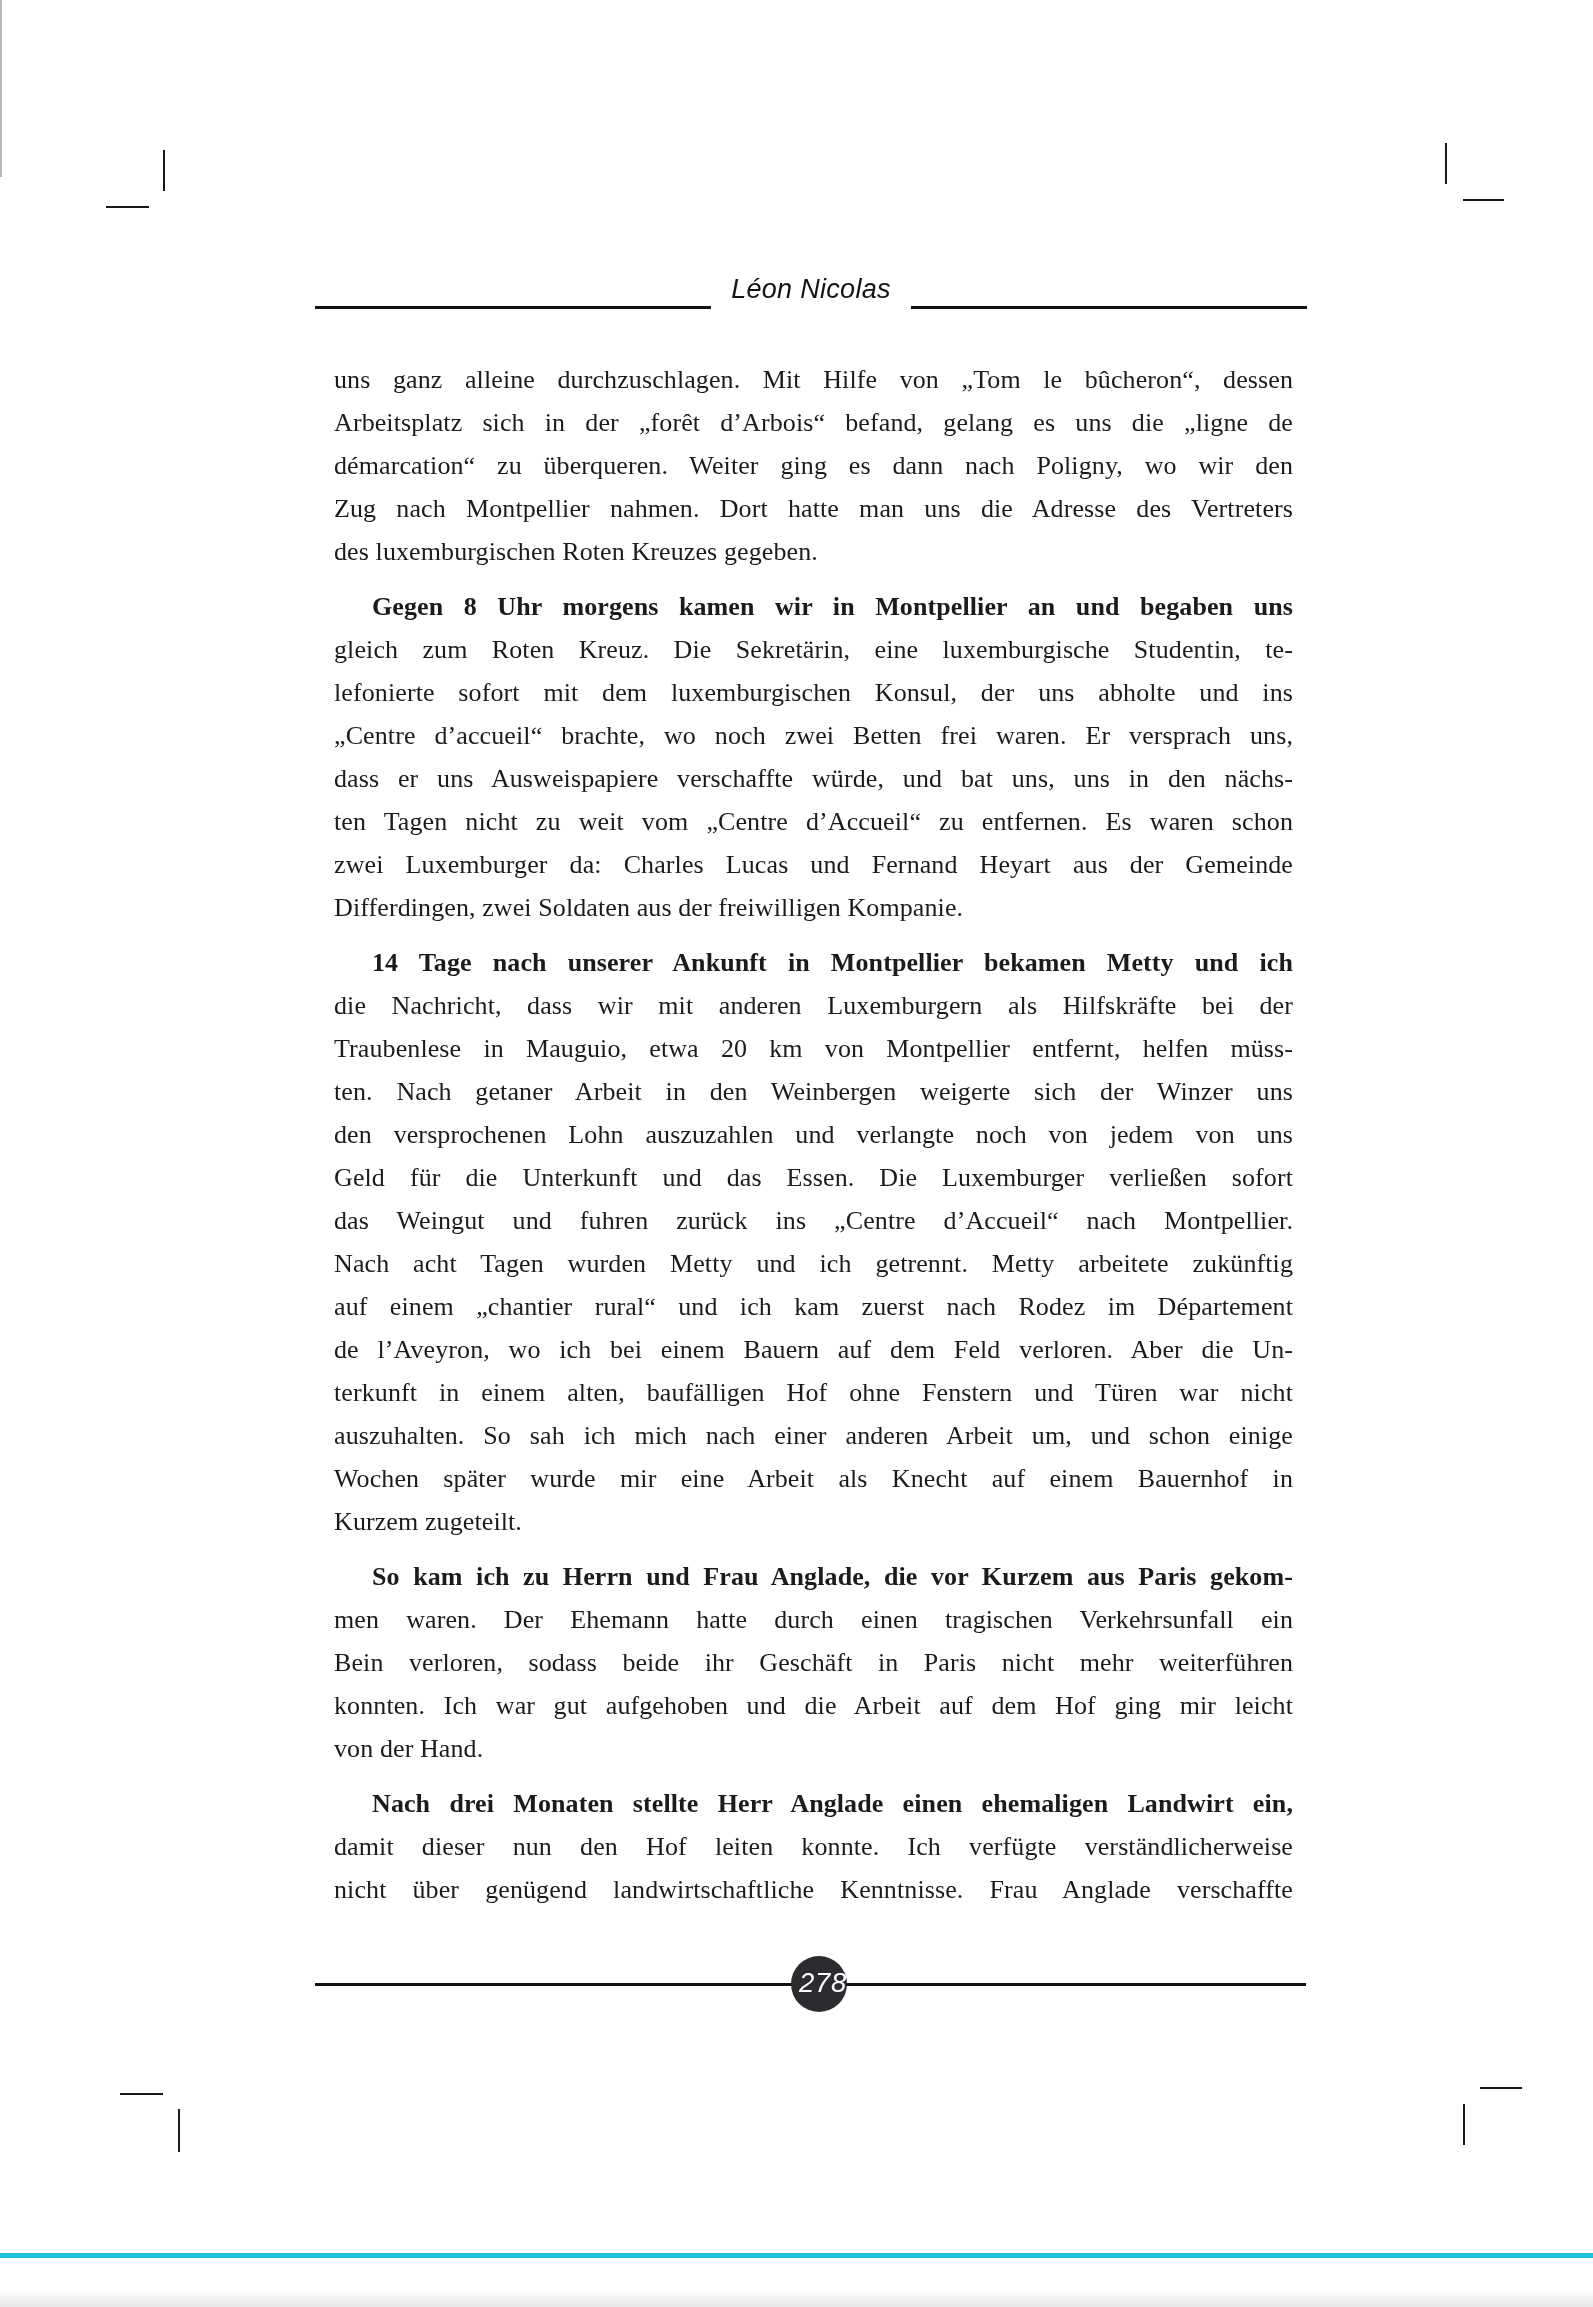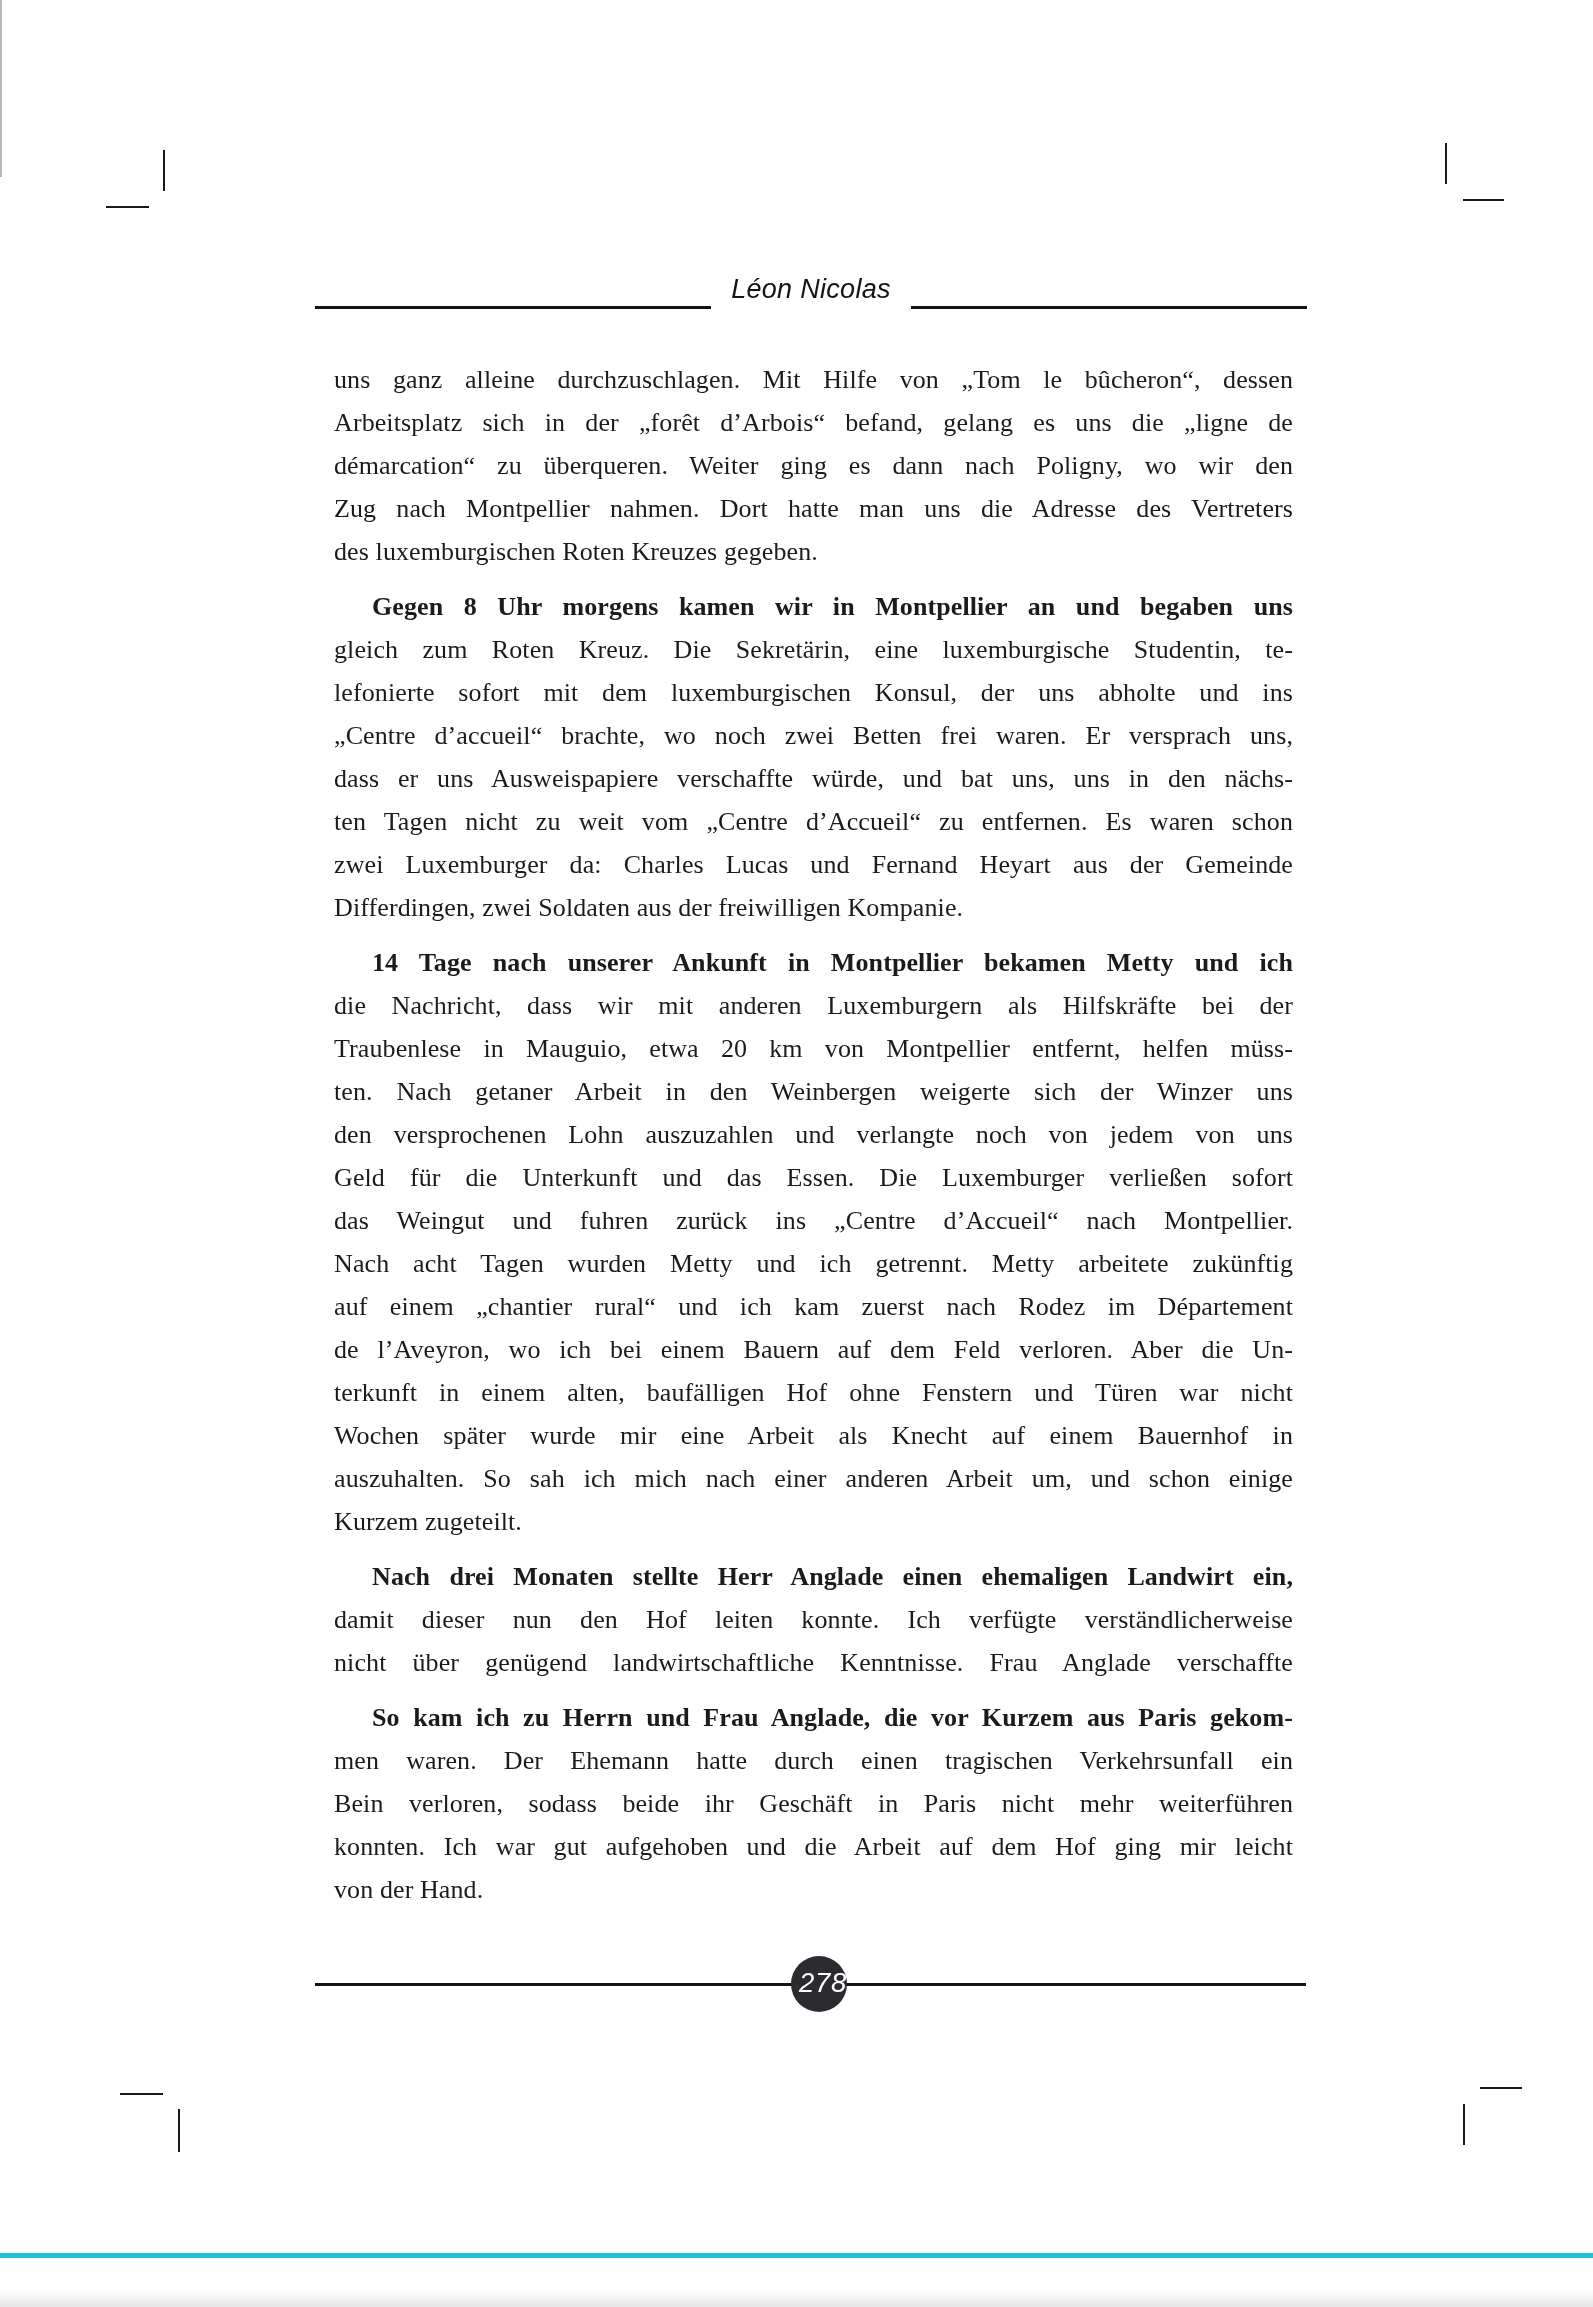--- a/index.html
+++ b/index.html
@@ -117,35 +117,35 @@
         <div class="line">die Nachricht, dass wir mit anderen Luxemburgern als Hilfskräfte bei der</div>
         <div class="line">Traubenlese in Mauguio, etwa 20 km von Montpellier entfernt, helfen müss-</div>
         <div class="line">ten. Nach getaner Arbeit in den Weinbergen weigerte sich der Winzer uns</div>
         <div class="line">den versprochenen Lohn auszuzahlen und verlangte noch von jedem von uns</div>
         <div class="line">Geld für die Unterkunft und das Essen. Die Luxemburger verließen sofort</div>
         <div class="line">das Weingut und fuhren zurück ins „Centre d’Accueil“ nach Montpellier.</div>
         <div class="line">Nach acht Tagen wurden Metty und ich getrennt. Metty arbeitete zukünftig</div>
         <div class="line">auf einem „chantier rural“ und ich kam zuerst nach Rodez im Département</div>
         <div class="line">de l’Aveyron, wo ich bei einem Bauern auf dem Feld verloren. Aber die Un-</div>
         <div class="line">terkunft in einem alten, baufälligen Hof ohne Fenstern und Türen war nicht</div>
+        <div class="line">auszuhalten. So sah ich mich nach einer anderen Arbeit um, und schon einige</div>
         <div class="line">Wochen später wurde mir eine Arbeit als Knecht auf einem Bauernhof in</div>
-        <div class="line">auszuhalten. So sah ich mich nach einer anderen Arbeit um, und schon einige</div>
         <div class="line no-just">Kurzem zugeteilt.</div>
-      </div>
-      <div class="para">
-        <div class="line indent">Nach drei Monaten stellte Herr Anglade einen ehemaligen Landwirt ein,</div>
-        <div class="line">damit dieser nun den Hof leiten konnte. Ich verfügte verständlicherweise</div>
-        <div class="line">nicht über genügend landwirtschaftliche Kenntnisse. Frau Anglade verschaffte</div>
       </div>
       <div class="para">
         <div class="line indent">So kam ich zu Herrn und Frau Anglade, die vor Kurzem aus Paris gekom-</div>
         <div class="line">men waren. Der Ehemann hatte durch einen tragischen Verkehrsunfall ein</div>
         <div class="line">Bein verloren, sodass beide ihr Geschäft in Paris nicht mehr weiterführen</div>
         <div class="line">konnten. Ich war gut aufgehoben und die Arbeit auf dem Hof ging mir leicht</div>
         <div class="line no-just">von der Hand.</div>
+      </div>
+      <div class="para">
+        <div class="line indent">Nach drei Monaten stellte Herr Anglade einen ehemaligen Landwirt ein,</div>
+        <div class="line">damit dieser nun den Hof leiten konnte. Ich verfügte verständlicherweise</div>
+        <div class="line">nicht über genügend landwirtschaftliche Kenntnisse. Frau Anglade verschaffte</div>
       </div>
     </div>
 
   <div class="footer-rule"></div>
   <div class="page-number-badge" id="badge" style="background: rgb(43, 44, 48); justify-content: flex-end;">
     <span class="num">278</span>
   </div>
 
   <div class="cyan-line" id="cyan-line" style="background: rgb(33, 195, 218);"></div>
   <div class="edge-sliver"></div>

